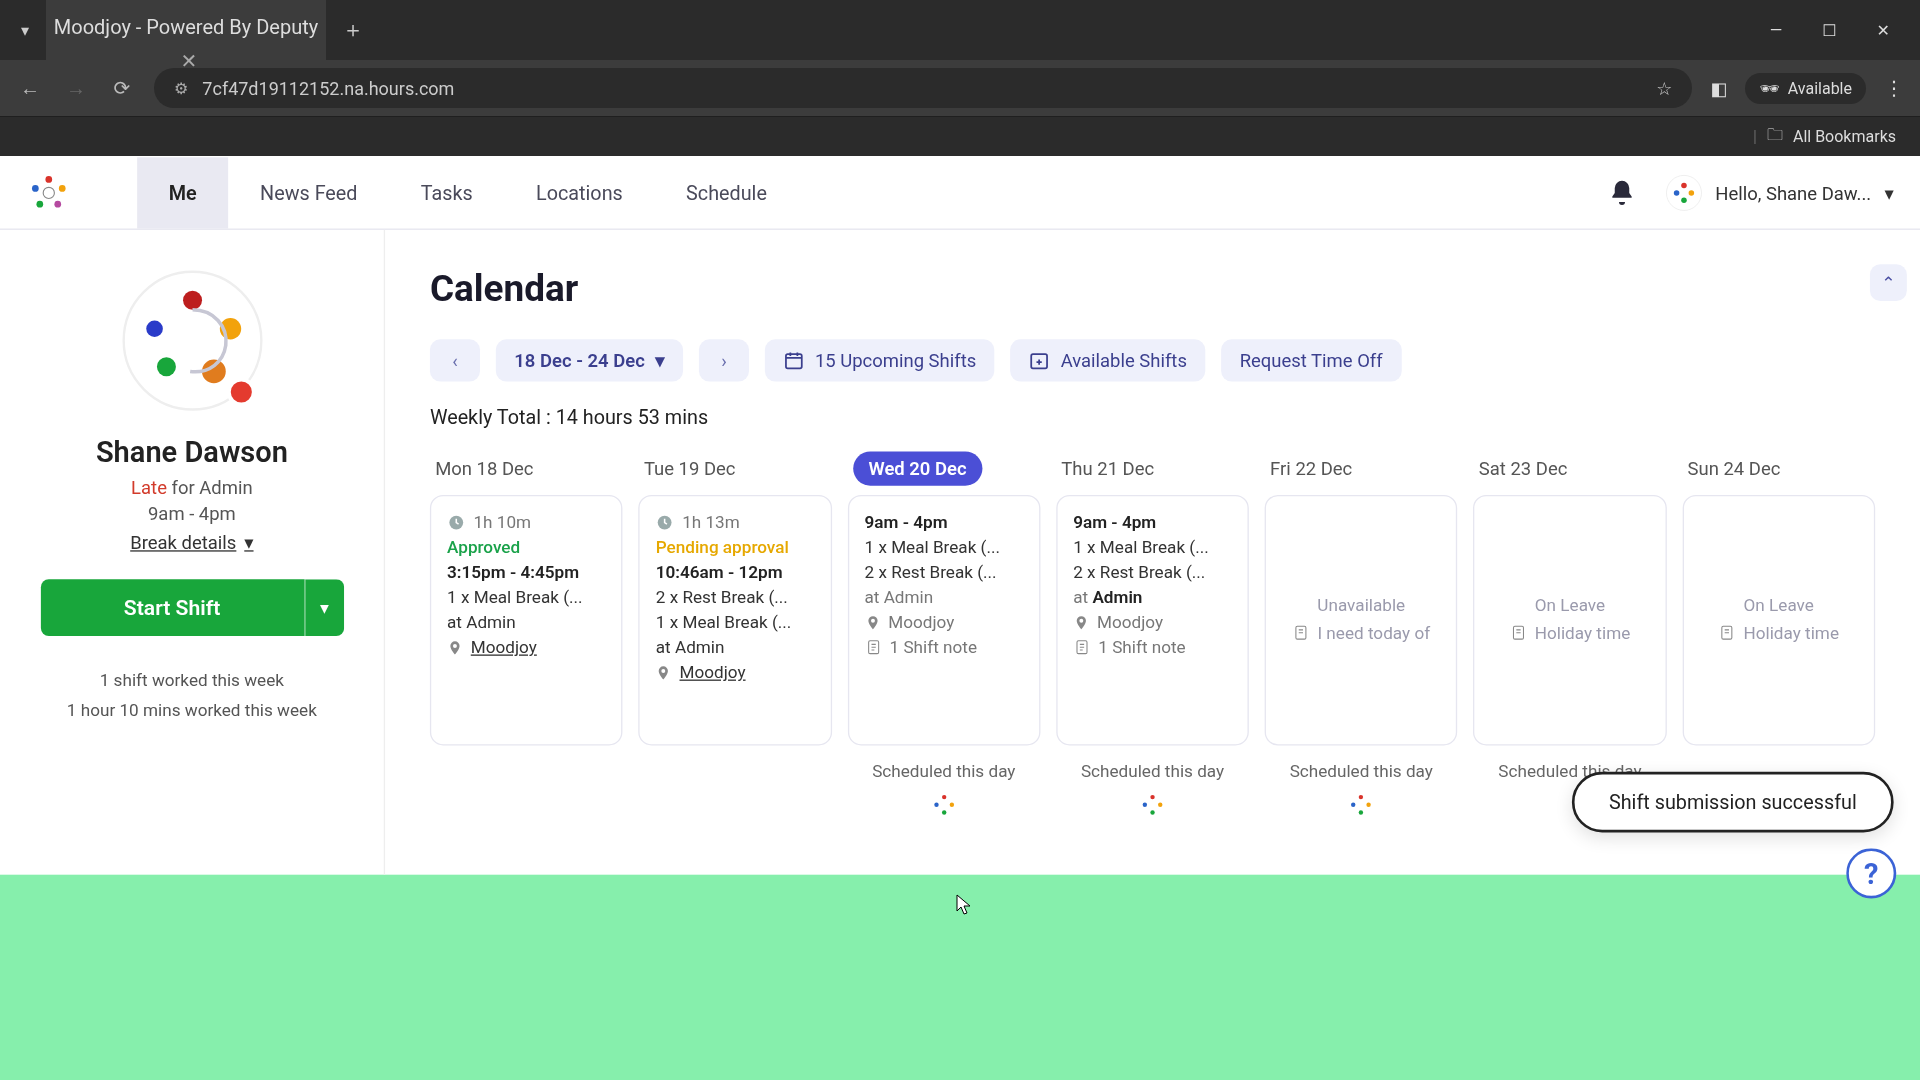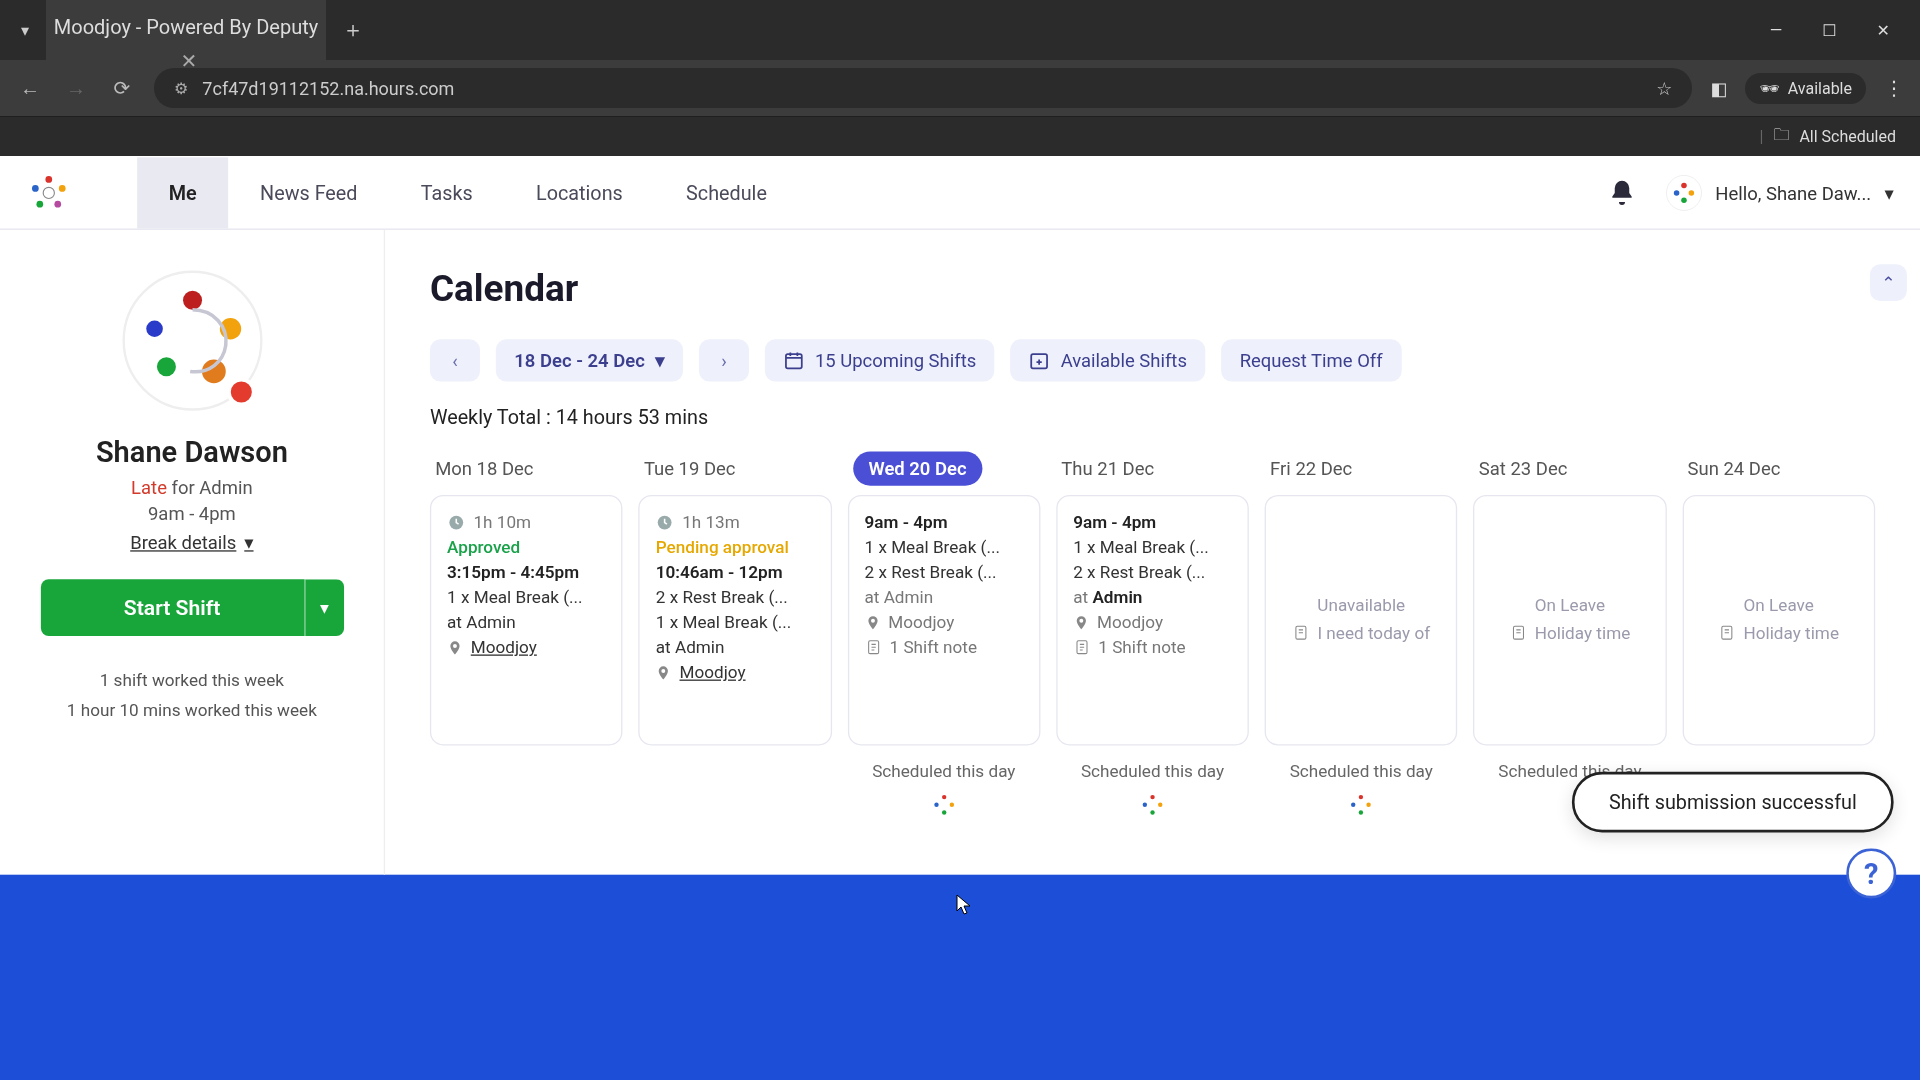--- a/index.html
+++ b/index.html
@@ -17,21 +17,21 @@
 
   .addr-row { background: #3c3c3c; height: 56px; display: flex; align-items: center; padding: 0 16px; gap: 18px; color:#ddd; }
   .nav-btn { width: 28px; text-align:center; font-size:20px; color:#bbb; }
   .addr-bar { flex:1; background:#2b2b2b; border-radius: 28px; height: 40px; display:flex; align-items:center; padding: 0 20px; gap: 14px; color:#ccc; font-size: 18px; }
   .addr-icon { font-size:16px; color:#aaa; }
   .addr-right { display:flex; align-items:center; gap:18px; margin-left:auto; }
   .incognito-pill { background:#2b2b2b; border-radius:20px; padding:6px 14px; display:flex; align-items:center; gap:8px; font-size:16px; }
   .bookmarks-row { background:#2b2b2b; height:40px; display:flex; align-items:center; justify-content:flex-end; padding:0 24px; color:#ddd; gap:10px; font-size:16px; border-top:1px solid #1f1f1f; }
 
   
-  .app-viewport { background:#1d4ed8; height: calc(1080px - 60px - 56px - 40px); position:relative; overflow:hidden; }
+  .app-viewport { background:#86efac; height: calc(1080px - 60px - 56px - 40px); position:relative; overflow:hidden; }
   .app-scaler { width: 1456px; transform-origin: top left; transform: scale(1.3187); }
   .app { width:1456px; background:#fff; }
 
   
   .topnav { height:56px; border-bottom:1px solid #e5e5ef; display:flex; align-items:center; padding:0 20px; gap:0; }
   .logo-brand { width:34px; height:34px; margin-right:50px; }
   .nav-link { padding: 18px 24px; font-size:15px; color:#4a4a5a; cursor:pointer; }
   .nav-link.active { background:#e9e9f2; color:#222; font-weight:600; border-radius:0; }
   .topnav-right { margin-left:auto; display:flex; align-items:center; gap:22px; }
   .bell { width:22px; height:22px; fill:#2a2a3a; }
@@ -135,21 +135,21 @@
   <div class="incognito-pill">
     <span>🕶</span>
     <span>Available</span>
   </div>
   <span style="font-size:20px;">⋮</span>
 </div>
 
 <div class="bookmarks-row">
   <span style="color:#666">|</span>
   <span>🗀</span>
-  <span>All Scheduled</span>
+  <span>All Bookmarks</span>
 </div>
 
 <div class="app-viewport">
  <div class="app-scaler">
   <div class="app">
 
     <div class="topnav">
       <svg class="logo-brand" viewBox="0 0 40 40">
         <circle cx="20" cy="8" r="3" fill="#d9332b"></circle>
         <circle cx="32" cy="16" r="3" fill="#f2a20c"></circle>

